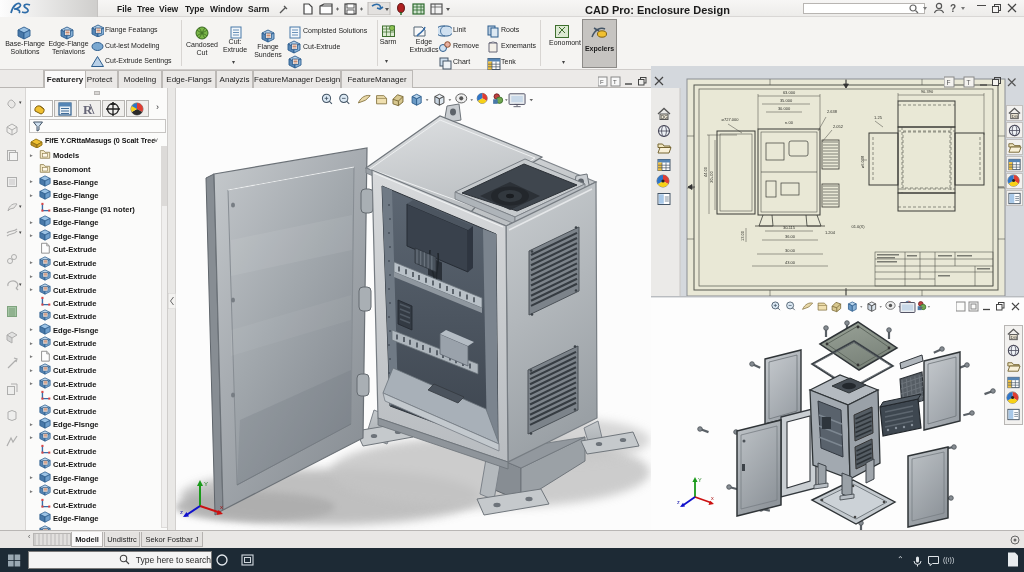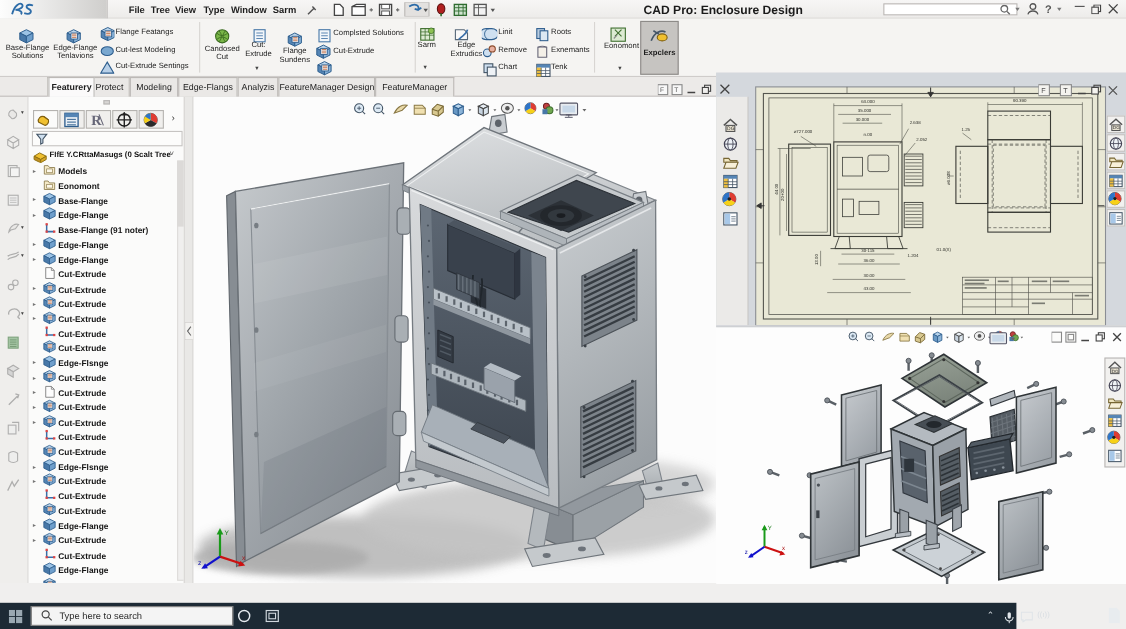--- a/index.html
+++ b/index.html
@@ -35,21 +35,21 @@
 
 #viewport{position:absolute;left:176px;top:88px;width:475px;height:442px;background:#fcfcfc;}
 
 #rtop{position:absolute;left:651px;top:66px;width:373px;height:230px;background:#d7dade;}
 #rbot{position:absolute;left:651px;top:296px;width:373px;height:234px;background:#fdfdfd;border-top:1px solid #b9bcc0;}
 
 
 #statusbar{position:absolute;left:0;top:530px;width:1024px;height:18px;background:#e9e7e5;border-top:1px solid #b9b6b4;}
 .stab{position:absolute;top:1px;height:15px;font-size:7.5px;color:#222;line-height:15px;text-align:center;background:#e4e2e0;border:1px solid #b5b2b0;border-top:none;}
 
-#taskbar{position:absolute;left:0;top:548px;width:924px;height:24px;background:#1d2a35;}
+#taskbar{position:absolute;left:0;top:548px;width:1024px;height:24px;background:#1d2a35;text-align:right;}
 #tsearch{position:absolute;left:28px;top:3px;width:184px;height:18px;background:#f4f4f4;border:1px solid #7a7a7a;font-size:8.5px;color:#2a2a2a;line-height:17px;}
 .winbtn{position:absolute;font-size:9px;color:#3c3c3c;}
 .tray{position:absolute;font-size:8px;color:#d7dde2;}
 </style></head>
 <body>
 <div id="app">
     <svg width="0" height="0" style="position:absolute">
 <defs>
 <g id="sy-cube">
           <path d="M1 4 L7 1 L13 4 L7 7 Z" fill="#9cc3e5" stroke="#2e5e8e" stroke-width=".9"></path>
@@ -1130,20 +1130,31 @@
         <use href="#sy-tblc"></use>
       </svg>
       <svg class="abs" style="left:355px;top:94px" width="15" height="15" viewBox="0 0 16 16">
         <use href="#sy-wheel"></use>
       </svg>
       <svg class="abs" style="left:355px;top:110px" width="15" height="15" viewBox="0 0 16 16">
         <use href="#sy-winsp"></use>
       </svg>
     </div>
 
+<div id="statusbar">
+      <div class="abs" style="left:28px;top:2px;font-size:7px;color:#555">‹</div>
+      <div class="abs" style="left:33px;top:2px;width:38px;height:13px;background:repeating-linear-gradient(90deg,#cecccb 0 2px,#e2e0de 2px 4px);border:1px solid #b8b6b4"></div>
+      <div class="stab" style="left:71px;width:32px;background:#fbfafa;font-weight:bold">Modell</div>
+      <div class="stab" style="left:104px;width:36px">Undisttrc</div>
+      <div class="stab" style="left:141px;width:62px">Sekor Fostbar J</div>
+      <svg class="abs" style="left:1010px;top:4px" width="10" height="10">
+        <circle cx="5" cy="5" r="4" fill="none" stroke="#666" stroke-width="1"></circle>
+        <circle cx="5" cy="5" r="1.5" fill="#666"></circle>
+      </svg>
+    </div>
 
 <div id="taskbar">
       <svg class="abs" style="left:8px;top:6px" width="13" height="13">
         <rect x="0" y="0.5" width="5.6" height="5.6" fill="#9aa8b2"></rect>
         <rect x="6.6" y="0.5" width="5.6" height="5.6" fill="#9aa8b2"></rect>
         <rect x="0" y="6.9" width="5.6" height="5.6" fill="#9aa8b2"></rect>
         <rect x="6.6" y="6.9" width="5.6" height="5.6" fill="#9aa8b2"></rect>
       </svg>
       <div id="tsearch" style="top:3px"><svg style="vertical-align:-2px;margin:0 6px 0 8px" width="11" height="11">
           <circle cx="4.5" cy="4.5" r="3.2" fill="none" stroke="#444" stroke-width="1.1"></circle>

